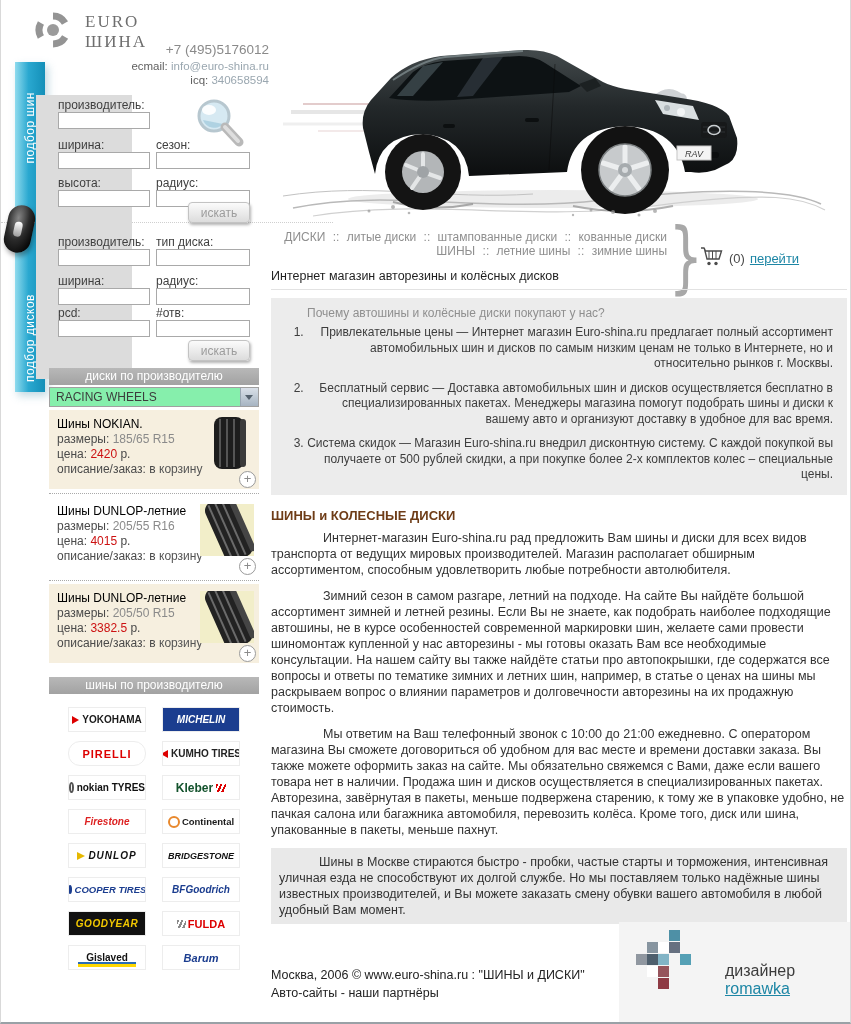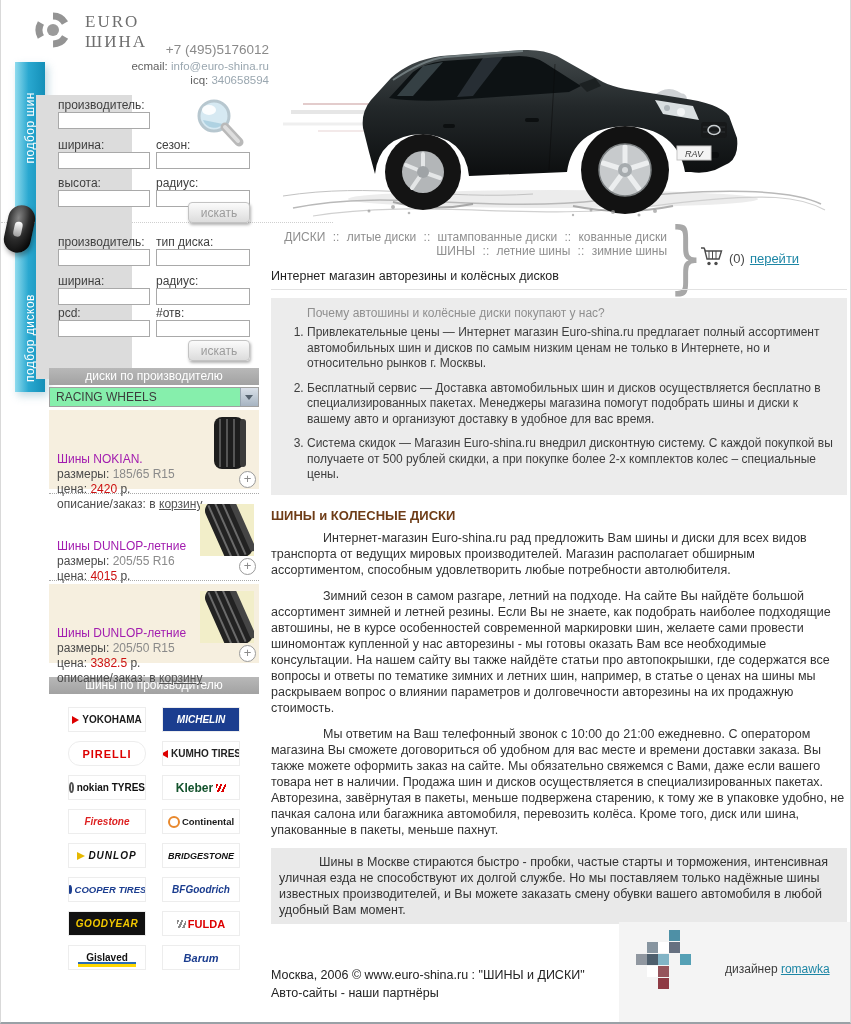--- a/index.html
+++ b/index.html
@@ -51,24 +51,24 @@
           text-align:center;line-height:17px;}
   .dropdown{margin-top:2px;height:18px;border:1px solid #a0a0a0;background:#86efac;position:relative;
             font-size:12px;color:#3c3c3c;line-height:18px;padding-left:6px;cursor:pointer;box-sizing:content-box;}
   .dd-btn{position:absolute;right:0;top:0;width:17px;height:18px;cursor:pointer;
           background:linear-gradient(#d9e0e8,#a6b4c2);border-left:1px solid #98a6b2;}
   .dd-btn::after{content:"";position:absolute;left:4px;top:7px;border-left:4px solid transparent;
           border-right:4px solid transparent;border-top:5px solid #55626e;}
   .card{position:relative;height:79px;padding:7px 6px 0 8px;font-size:12px;color:#4a4a4a;
         line-height:15px;margin-top:3px;box-sizing:border-box;}
   .card.odd{background:#f6efdf;}
-  .card .ttl{color:#a21caf;margin-top:35px;}
+  .card .ttl{color:#000000;}
   .dim{color:#8a8a8a;}
   .price-val{color:#cc1111;}
-  .cart-link{color:#555;text-decoration:underline;cursor:pointer;}
+  .cart-link{color:#555;cursor:pointer;}
   .thumb{position:absolute;right:5px;top:7px;width:54px;height:52px;overflow:hidden;}
   .thumb.yellow{background:#f2eec9;}
   .plus{position:absolute;right:3px;bottom:1px;width:15px;height:15px;border:1px solid #9a9a9a;
         border-radius:50%;background:#fff;color:#8a8a8a;font-size:13px;line-height:14px;
         text-align:center;cursor:pointer;}
   .sep{border-top:1px dotted #a9a9a9;margin-top:4px;}
   .sb-bar.second{margin-top:14px;}
   .logo-grid{background:#fff;padding:13px 0 20px;display:grid;grid-template-columns:repeat(2,78px);
              justify-content:center;column-gap:16px;row-gap:9px;}
   .brand{position:relative;height:23px;border:1px solid #ededed;background:#fff;display:flex;
@@ -121,21 +121,21 @@
   .navbar .active{color:#45bfe3;}
   .brace{position:absolute;left:660px;top:216px;font-size:78px;line-height:82px;color:#a8a8a8;
          transform:scaleX(.7);font-family:"DejaVu Sans",sans-serif;}
   .cartbox{position:absolute;left:699px;top:246px;display:flex;align-items:center;gap:5px;
            font-size:13px;color:#4a4a4a;}
   .go-link{color:#1d86a5;text-decoration:underline;cursor:pointer;}
   .tagline{margin:11px 0 6px;color:#1f1f1f;}
   .rule{border:none;border-top:1px solid #e2e2e2;margin:6px 0 8px;}
   .whybox{background:#ececec;padding:8px 14px 12px 8px;}
   .why-intro{margin:0 0 5px 28px;color:#8f8f8f;font-size:12px;}
-  .whybox ol{margin:0;padding-left:28px;}
+  .whybox ol{margin:0;padding-left:28px;text-align:right;}
   .whybox li{margin-bottom:9px;line-height:15.5px;color:#3d3d3d;font-size:12px;}
   .whybox li:last-child{margin-bottom:0;}
   .art-h{color:#6e3c17;font-weight:bold;margin:13px 0 7px;font-size:13px;}
   p.art{line-height:16px;text-indent:52px;margin:0 0 10px;}
   .hl{background:#e9e9e9;padding:6px 8px;line-height:16px;text-indent:40px;}
   .foot{margin-top:42px;font-size:12.5px;color:#222;line-height:18px;}
 
   
   .designer{position:absolute;left:618px;top:922px;width:233px;height:102px;background:#f4f4f4;}
   .pix{position:absolute;left:28px;top:8px;width:60px;height:62px;}
@@ -144,21 +144,21 @@
   .q2{left:0;top:12px;background:#8795a0;}
   .q3{left:11px;top:12px;background:#fff;}
   .q4{left:22px;top:12px;background:#667080;}
   .q5{left:-11px;top:24px;background:#9097a0;}
   .q6{left:0;top:24px;background:#4e5f6d;}
   .q7{left:11px;top:24px;background:#82b4c6;}
   .q8{left:33px;top:24px;background:#55a0b5;}
   .q9{left:0;top:36px;background:#fff;}
   .q10{left:11px;top:36px;background:#96545c;}
   .q11{left:11px;top:48px;background:#8e3a44;}
-  .des-text{position:absolute;left:106px;top:40px;font-size:12px;color:#3c3c3c;}
+  .des-text{position:absolute;left:106px;top:40px;font-size:16px;color:#3c3c3c;}
   .des-text a{color:#1d86a5;}
 </style>
 </head>
 <body>
 
 <div class="page">
 
   <div class="ribbon">
     <span class="vtab t1">подбор шин</span>
     <span class="vtab t2">подбор дисков</span>

